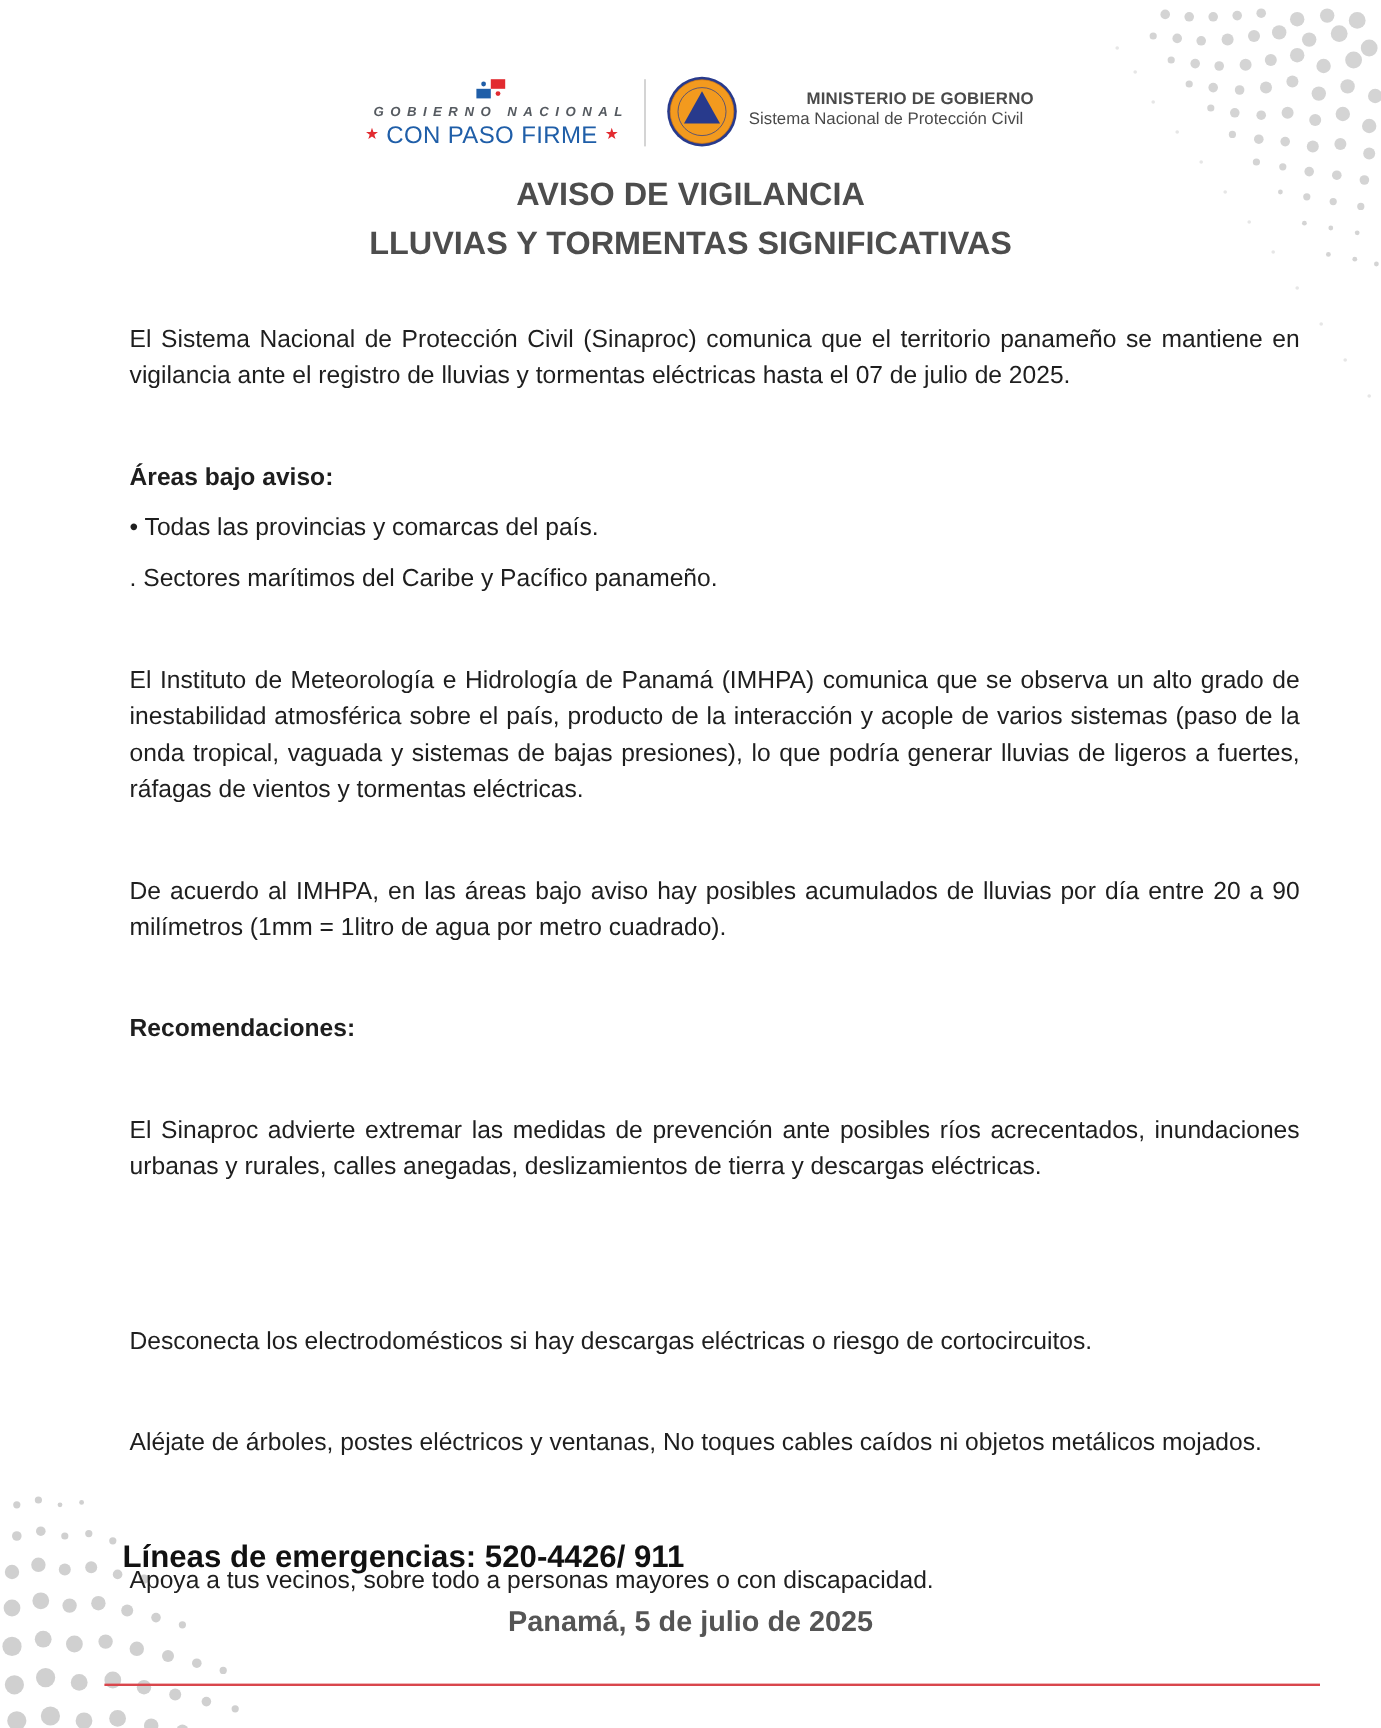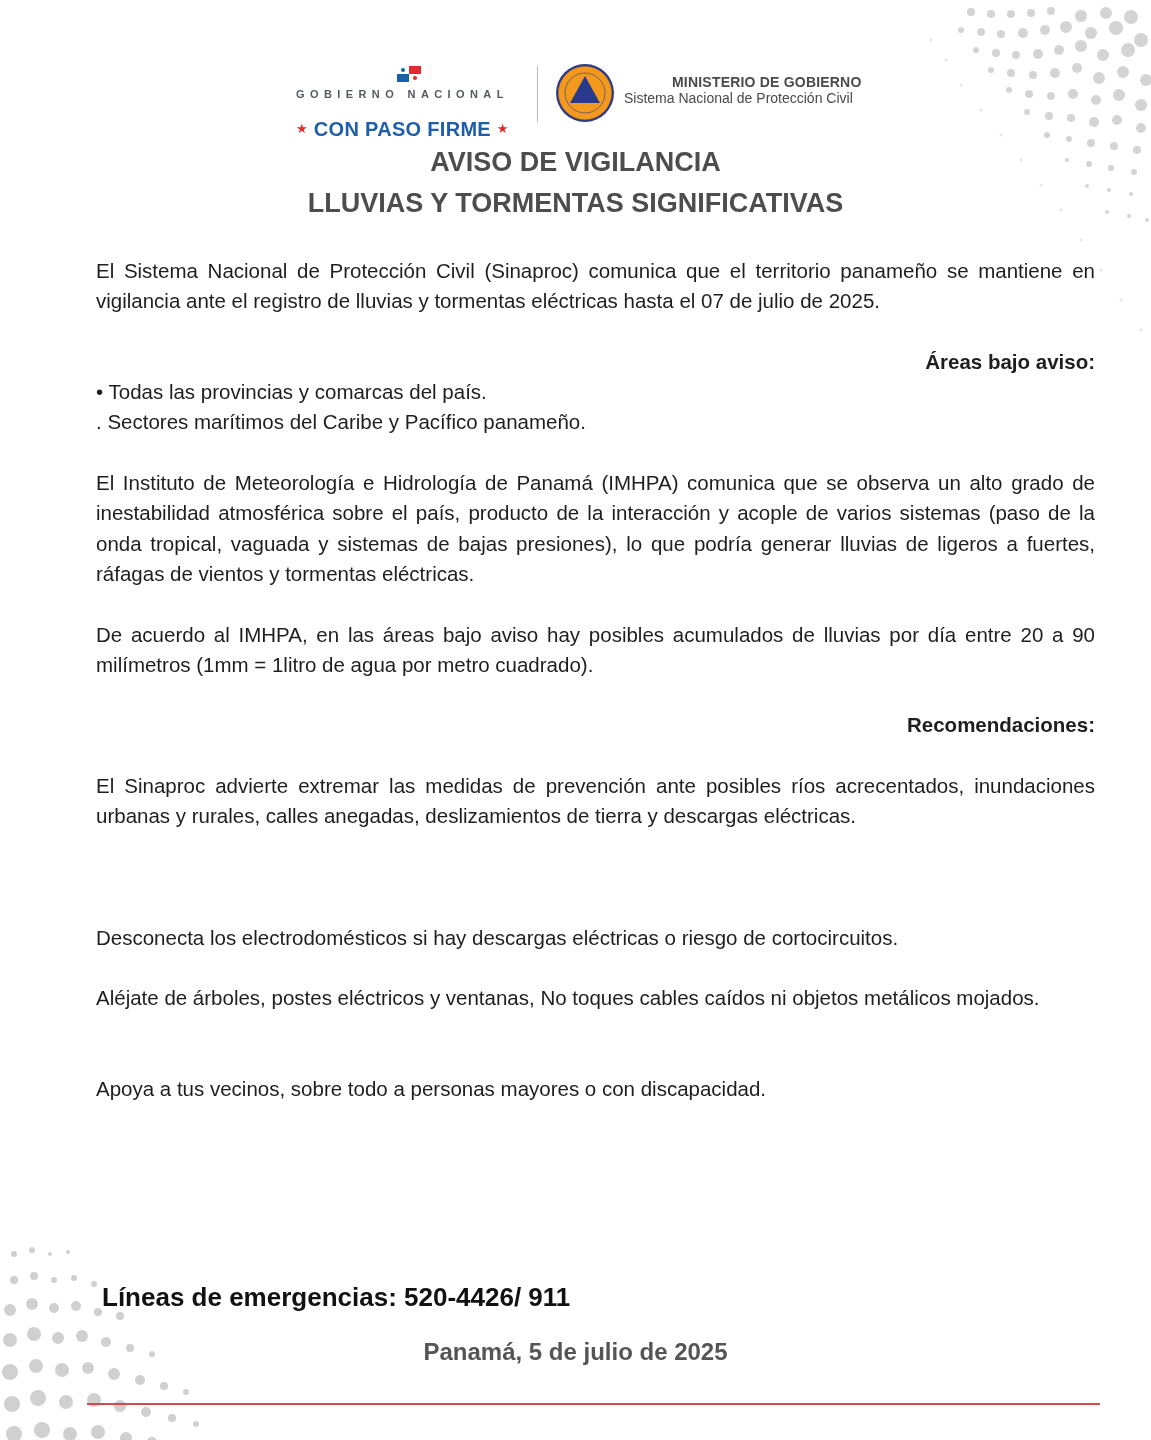--- a/index.html
+++ b/index.html
@@ -12,36 +12,36 @@
   .dots-tr { position: absolute; right: 0; top: 0; width: 300px; height: 360px; pointer-events: none; }
   .dots-bl { position: absolute; left: 0; bottom: 0; width: 300px; height: 260px; pointer-events: none; }
 
   .header { position: absolute; left: 0; top: 60px; width: 1151px; height: 66px; }
   .gob-logo { position: absolute; left: 296px; top: 4px; width: 228px; height: 62px; }
   .flag { position: absolute; left: 101px; top: 2px; width: 24px; height: 16px; }
   .flag .q1 { position:absolute; left:12px; top:0; width:12px; height:8px; background:#e22b30; }
   .flag .q2 { position:absolute; left:0; top:8px; width:12px; height:8px; background:#1f5ea8; }
   .flag .s1 { position:absolute; left:4px; top:2px; width:4px; height:4px; background:#1f5ea8; border-radius:50%; }
   .flag .s2 { position:absolute; left:16px; top:10px; width:4px; height:4px; background:#e22b30; border-radius:50%; }
-  .gob-line1 { position:absolute; left:0; top:24px; width:228px; text-align:left; font-size:11px; letter-spacing:5.4px; color:#555a60; font-weight:bold; }
-  .gob-line2 { position:absolute; left:0; top:54px; width:228px; font-size:20px; font-weight:bold; color:#1f5ea8; letter-spacing:0.3px; }
+  .gob-line1 { position:absolute; left:0; top:24px; width:228px; text-align:right; font-size:11px; letter-spacing:5.4px; color:#555a60; font-weight:bold;font-style:italic; }
+  .gob-line2 { position:absolute; left:0; top:38px; width:228px; text-align:center; font-size:20px; font-weight:normal; color:#1f5ea8; letter-spacing:0.3px; }
   .gob-line2 .star { color:#e22b30; font-size:13px; vertical-align: 3px; }
   .divider-v { position: absolute; left: 537px; top: 6px; width: 1px; height: 56px; background: #b8b8b8; }
   .sina-seal { position: absolute; left: 555px; top: 3px; width: 60px; height: 60px; }
   .ministry { position: absolute; left: 624px; top: 14px; }
   .ministry .m1 { font-size: 14px; font-weight: bold; color: #4a4a4a; letter-spacing: 0.2px; margin-left: 48px; }
   .ministry .m2 { font-size: 14px; color: #4a4a4a; margin-top: 0; }
 
   .title { position:absolute; left:0; top:142px; width:1151px; text-align:center; font-weight:bold; color:#4d4d4d; font-size:27px; line-height:41px; }
 
   .content { position:absolute; left:96px; top:256px; width:999px; font-size:20.5px; line-height:30.3px; color:#1e1e1e; }
-  .content p { margin:0; }
+  .content p { margin:12px; }
   .justify { text-align: justify; text-align-last: left; }
   .gap { height: 30.3px; }
-  .bold { font-weight: bold; text-align: right; }
+  .bold { font-weight: bold; }
   .emerg { position:absolute; left:102px; top:1282px; font-size:26px; font-weight:bold; color:#111; }
   .date { position:absolute; left:0; top:1338px; width:1151px; text-align:center; font-size:24px; font-weight:bold; color:#555; }
   .redline { position:absolute; left:87px; top:1403px; width:1013px; height:2px; background:#d9464c; }
 </style>
 </head>
 <body>
 
 <svg class="dots-tr" viewBox="0 0 300 360">
   <g fill="#d4d4d4">
     <circle cx="120" cy="12" r="4"></circle>

